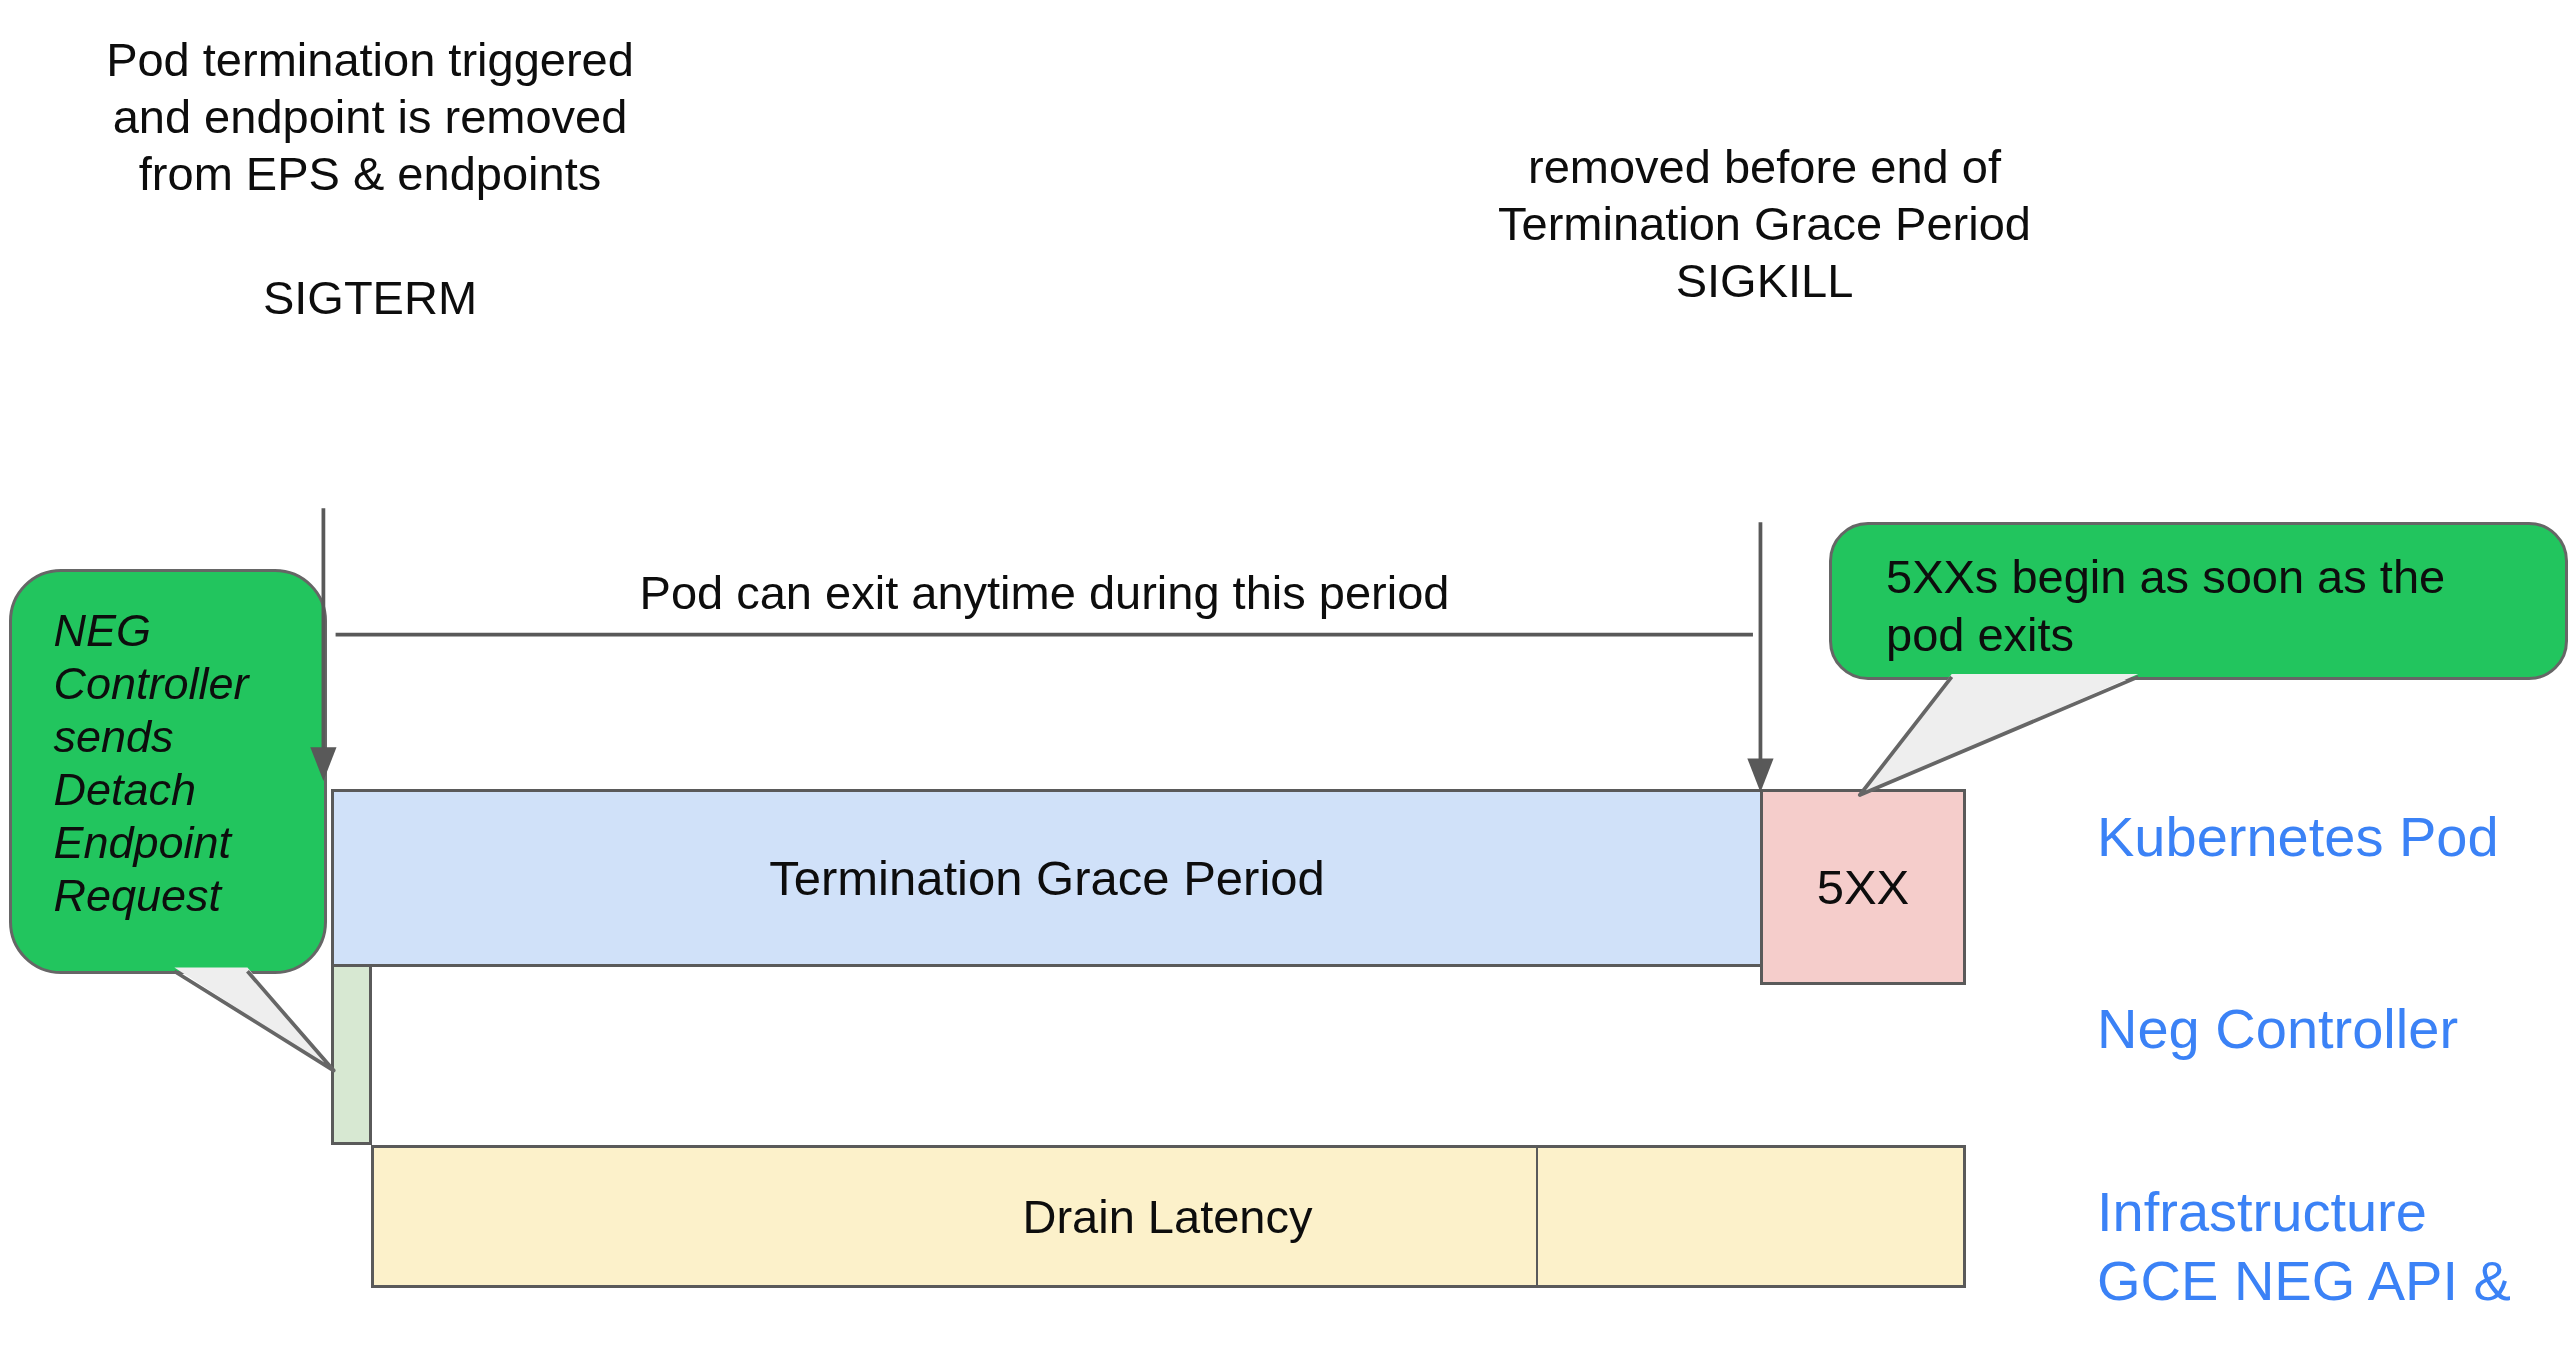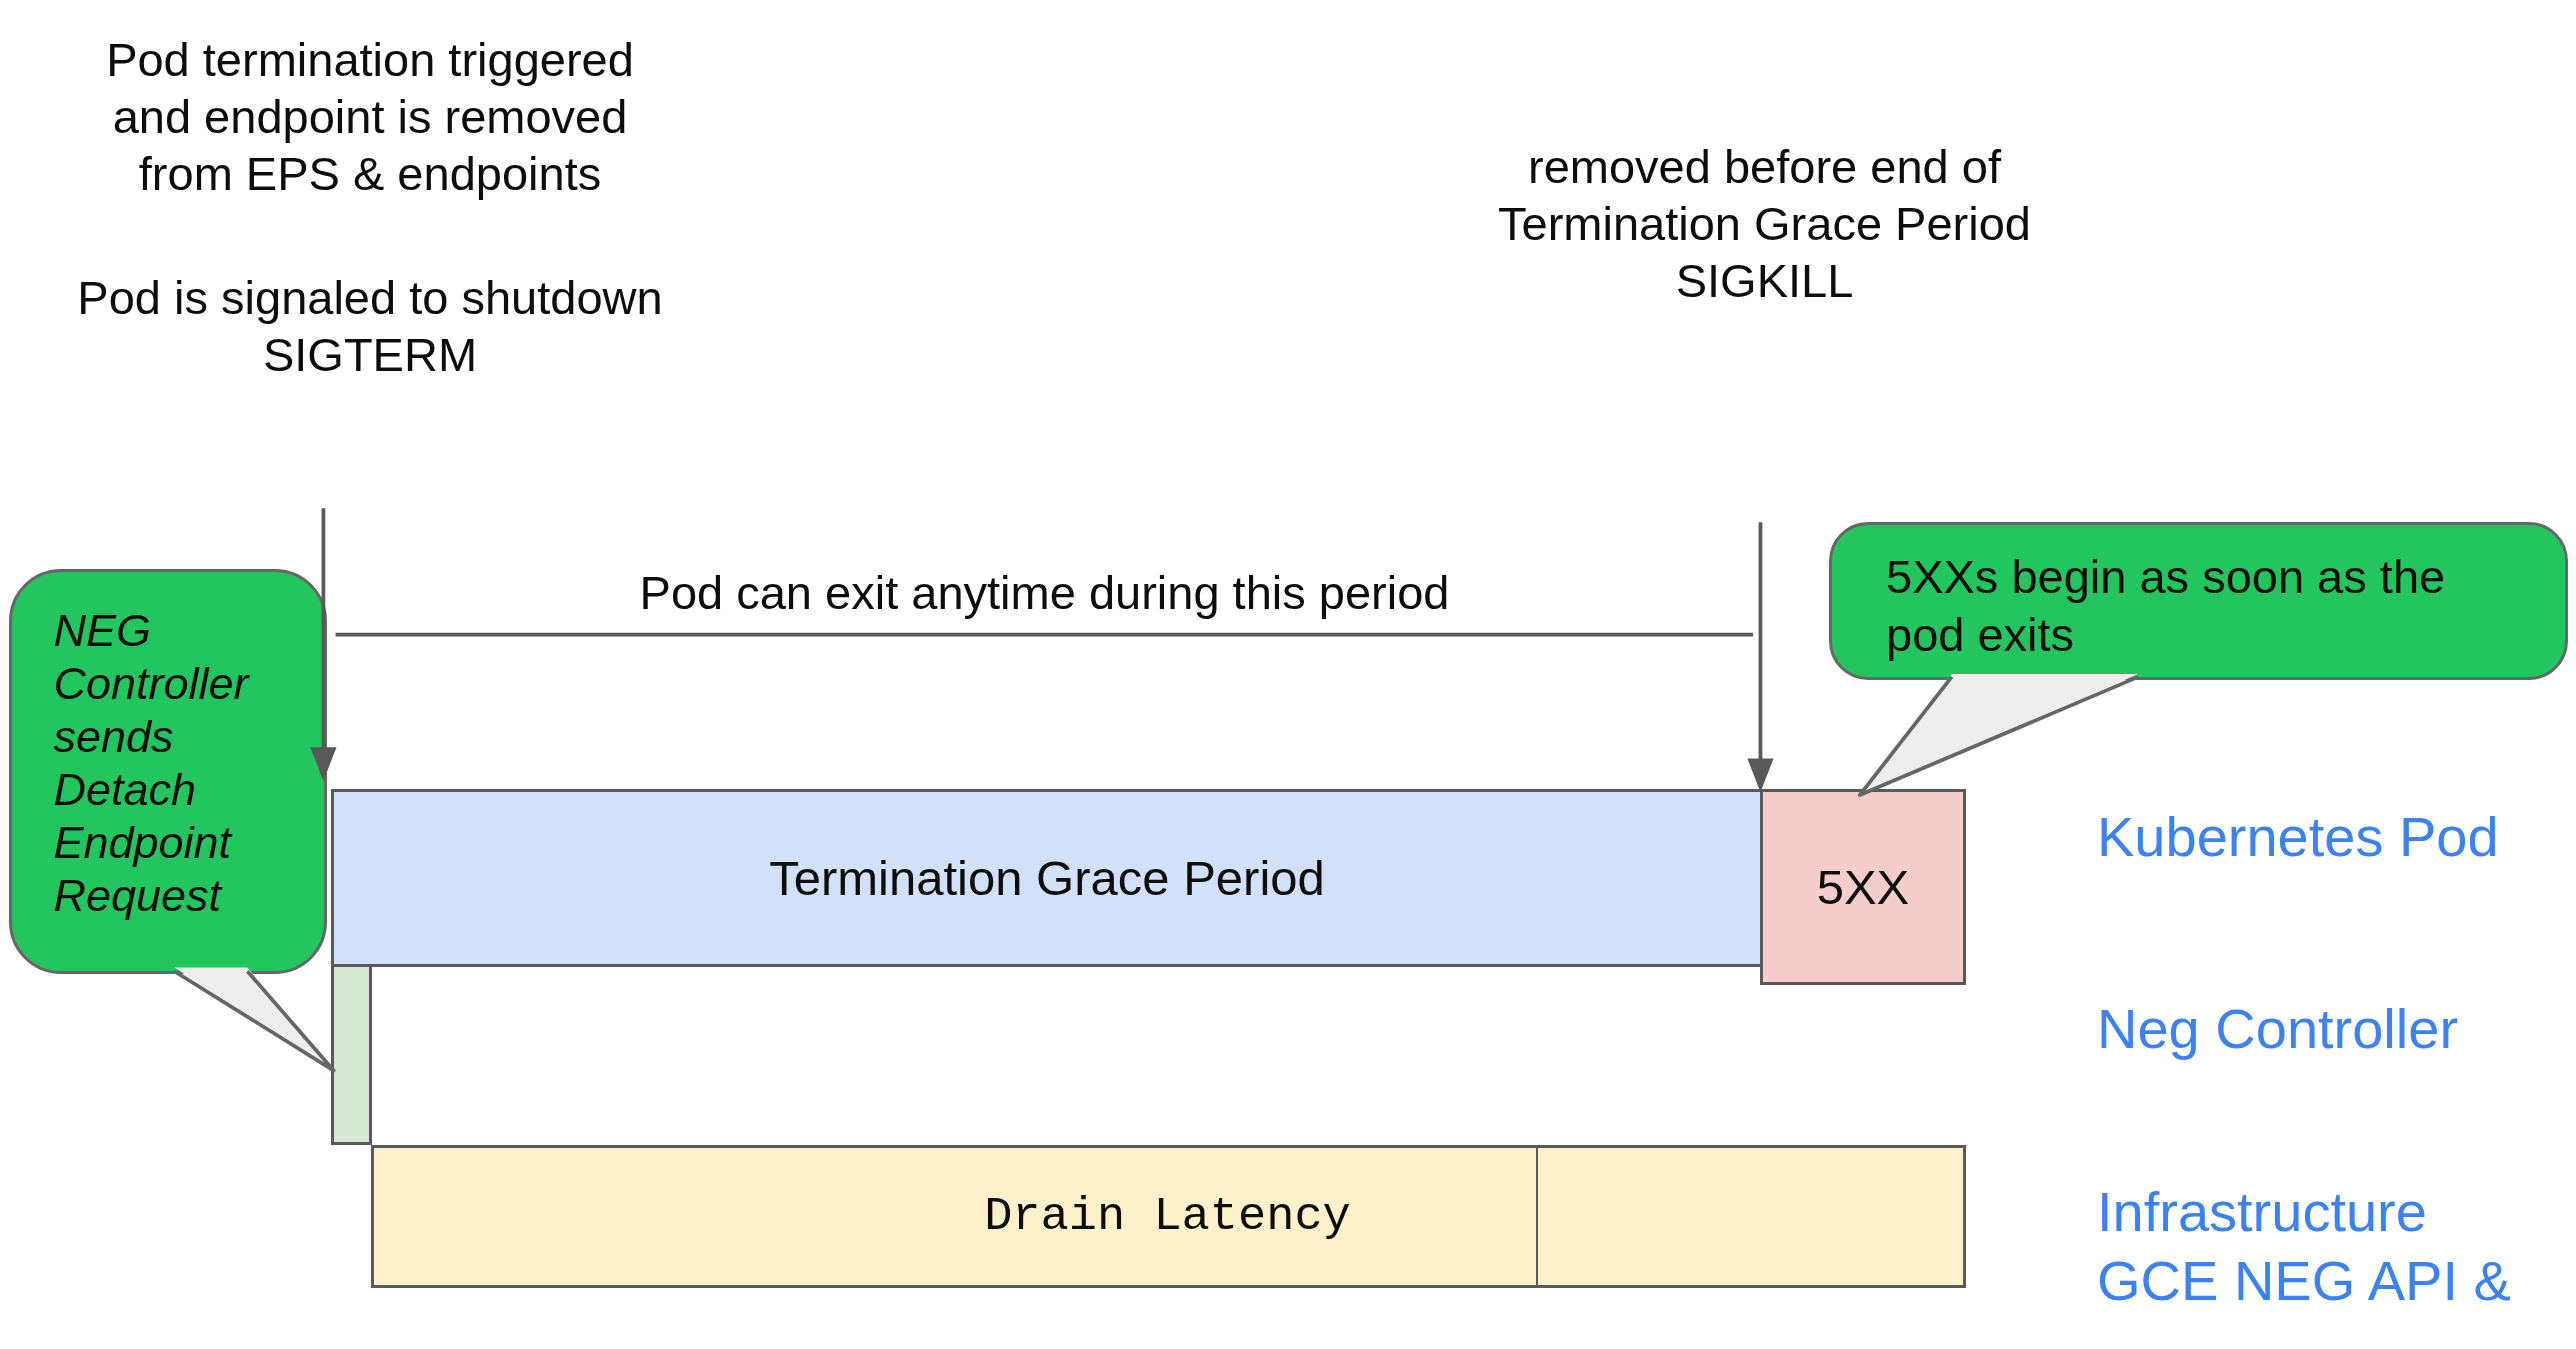--- a/index.html
+++ b/index.html
@@ -27,21 +27,21 @@
   .bubble div{white-space:nowrap;}
   
   .bar{
     box-sizing:border-box;border:3.7px solid #5a5a5a;
     display:flex;align-items:center;justify-content:center;
     font-size:49px;white-space:nowrap;
   }
   .bar-tgp{left:331px;top:789px;width:1432px;height:178px;background:#d0e1f9;}
   .bar-5xx{left:1760px;top:789px;width:206px;height:196px;background:#f5cdcb;}
   .bar-detach{left:331px;top:964px;width:41px;height:181px;background:#d7e8d2;}
-  .bar-yellow{left:371px;top:1145px;width:1595px;height:143px;background:#fcf1ca;display:flex;font-family:Liberation Mono, monospace;}
+  .bar-yellow{left:371px;top:1145px;width:1595px;height:143px;background:#fcf1ca;display:flex;}
   .ycell{
     flex:0 0 auto;box-sizing:border-box;height:100%;
     display:flex;align-items:center;justify-content:center;
     font-size:47px;white-space:nowrap;
   }
   .ycell-left{width:738px;border-right:2.8px solid #5a5a5a;}
   .ycell-right{width:857px;}
   
   .rowlabel{font-size:56px;line-height:69px;white-space:nowrap;color:#3b82f6;}
   
@@ -49,21 +49,20 @@
 </style>
 </head>
 <body>
 
 <div class="abs note" style="left:56px;top:31px;width:628px;">
   <div>Pod termination triggered</div>
   <div>and endpoint is removed</div>
   <div>from EPS &amp; endpoints</div>
 </div>
 <div class="abs note" style="left:56px;top:269px;width:628px;">
-  <div>Pod is signaled to shutdown</div>
   <div>SIGTERM</div>
 </div>
 
 <div class="abs note" style="left:1448px;top:138px;width:633px;">
   <div>removed before end of</div>
   <div>Termination Grace Period</div>
   <div>SIGKILL</div>
 </div>
 
 <div class="abs note" style="left:576px;top:564px;width:937px;">Pod can exit anytime during this period</div>

